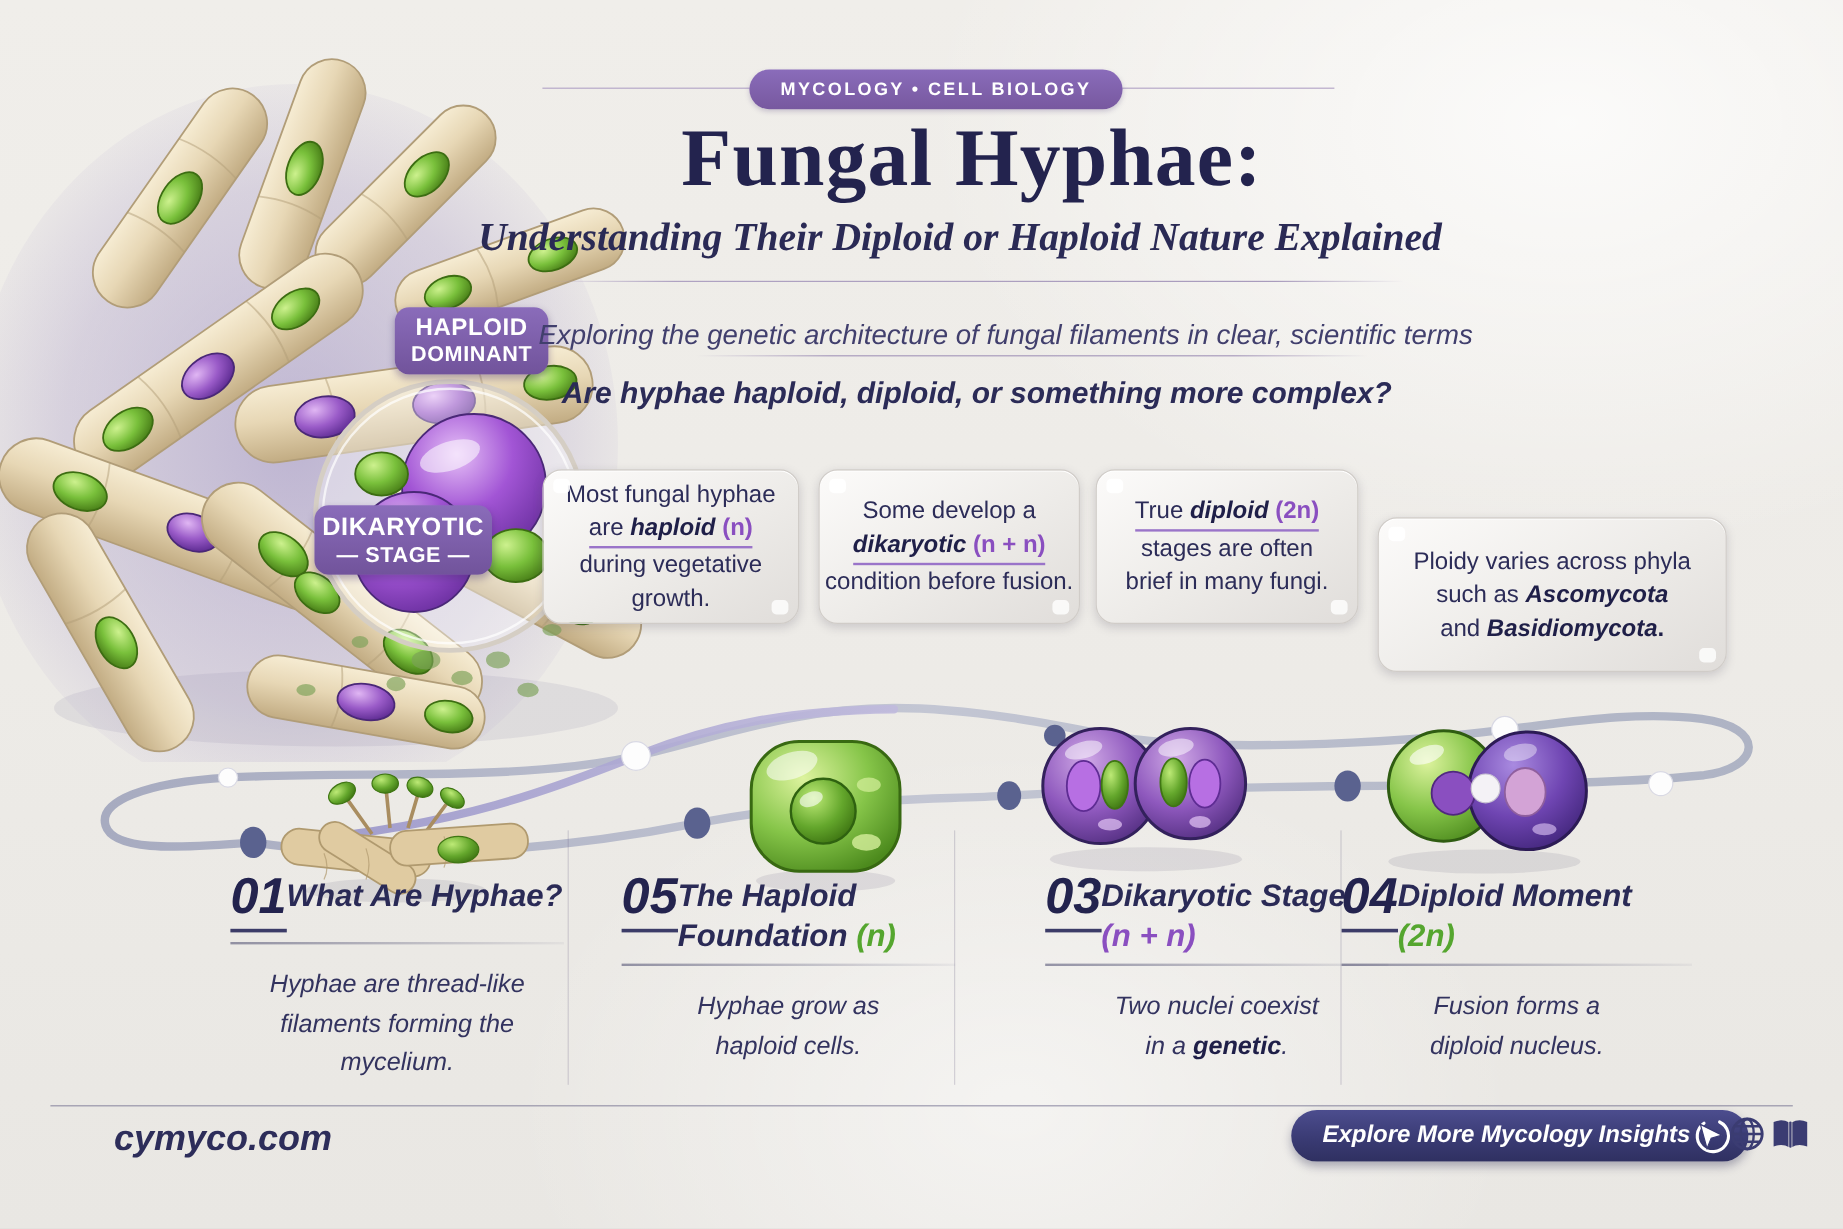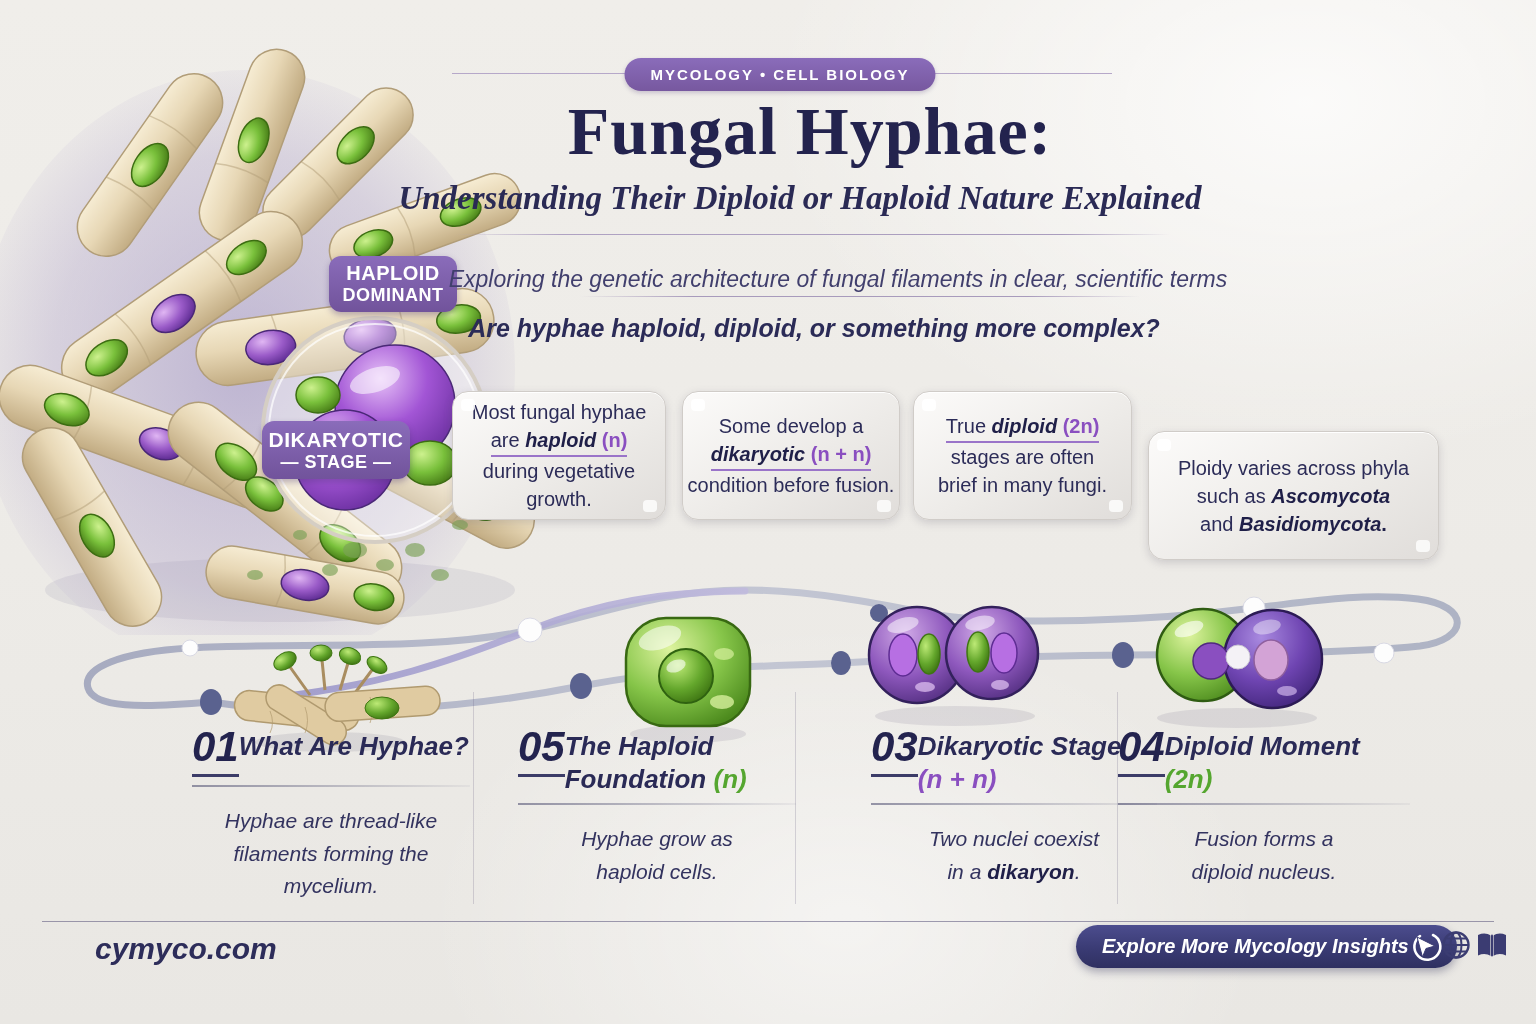--- a/index.html
+++ b/index.html
@@ -435,21 +435,21 @@
     <div class="step-head">
       <span class="num">03</span>
       <span class="step-title">
         <span>Dikaryotic Stage</span><br>
         <span class="t-acc-purple">(n + n)</span>
       </span>
     </div>
     <div class="head-rule"></div>
     <p class="step-desc">
       <span>Two nuclei coexist</span><br>
-      <span>in a </span><span class="bi">dikaryon</span><span>.</span>
+      <span>in a </span><span class="bi">genetic</span><span>.</span>
     </p>
   </div>
 
   <div class="step s4">
     <div class="step-head">
       <span class="num">04</span>
       <span class="step-title">
         <span>Diploid Moment</span><br>
         <span class="t-acc-green">(2n)</span>
       </span>

